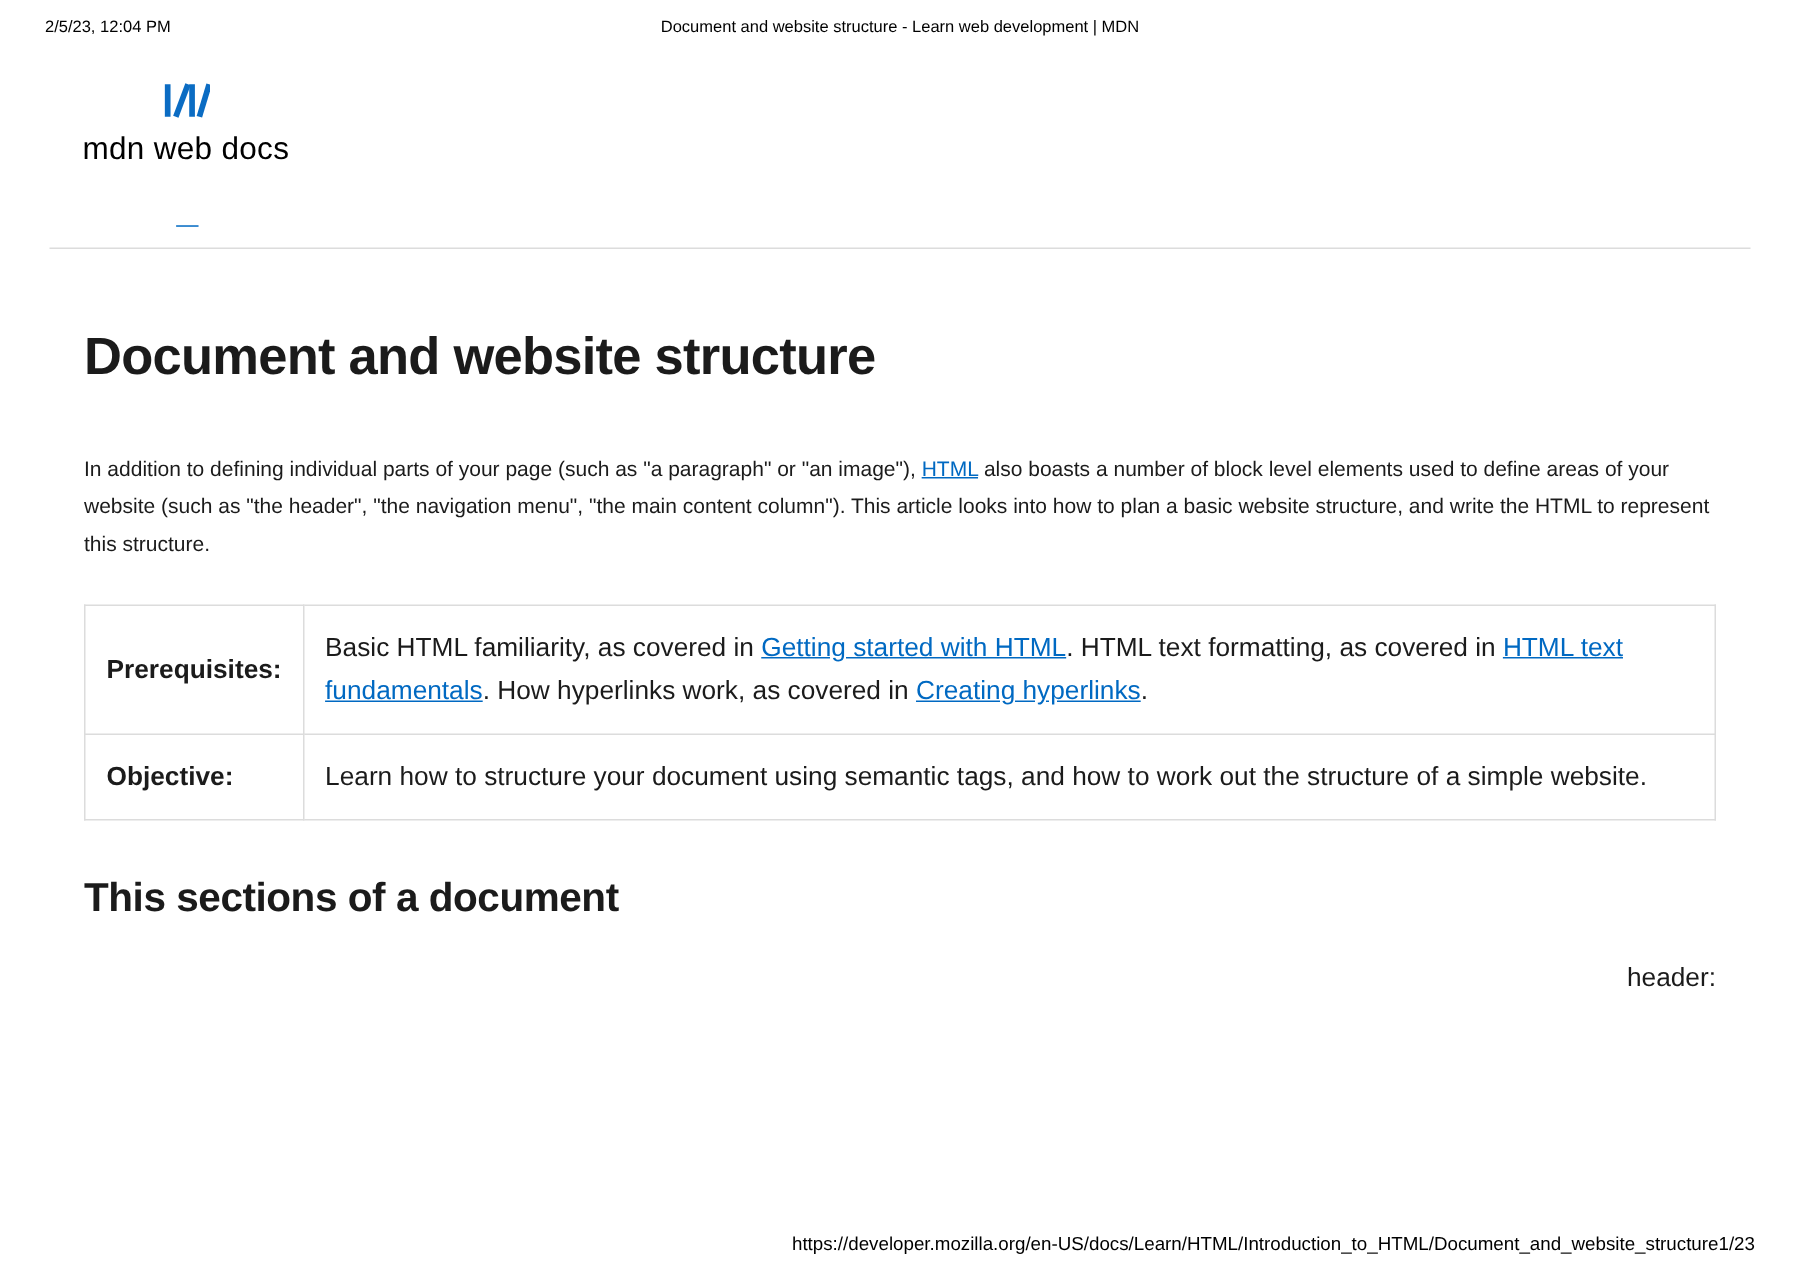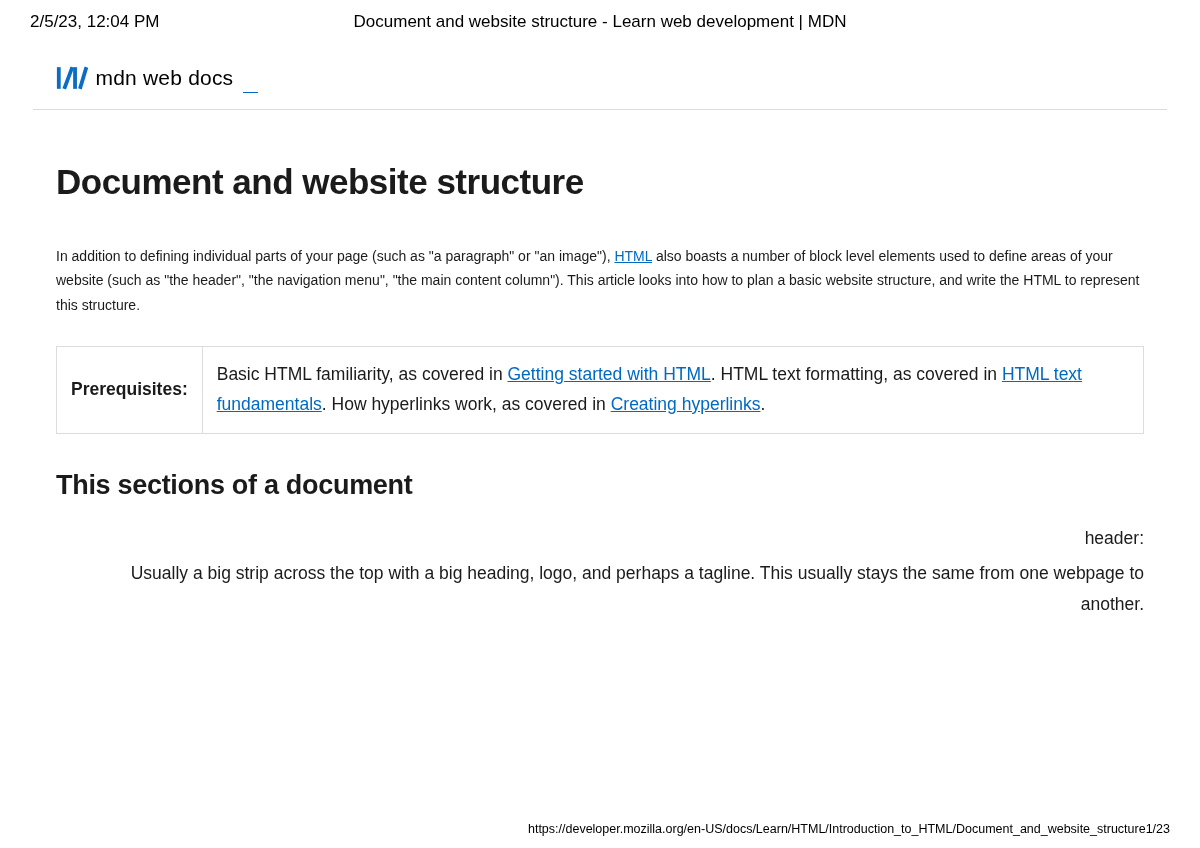--- a/index.html
+++ b/index.html
@@ -11,39 +11,40 @@
       font-family: -apple-system, BlinkMacSystemFont, "Segoe UI", Helvetica, Arial, sans-serif;
       background: #fff;
       color: #1b1b1b;
       width: 1200px;
       height: 848px;
       position: relative;
     }
     .print-header {
       display: flex;
       justify-content: space-between;
-      font-size: 17px;
+      font-size: 11px;
       color: #000;
       padding: 12px 41px 0 30px;
       font-family: Arial, sans-serif;
     }
     .print-header-center {
       position: absolute;
       left: 0;
       right: 0;
       text-align: center;
       pointer-events: none;
     }
     .logo-bar {
       padding: 30px 55px 14px 55px;
     }
     .logo {
       display: inline-flex;
       align-items: center;
       gap: 8px;
+      flex-direction: column;
     }
     .logo svg {
       height: 26px;
       width: auto;
     }
     .logo-text {
       font-size: 21px;
       color: #000;
       font-weight: 400;
       letter-spacing: 0.2px;
@@ -166,28 +167,31 @@
   </p>
 
   <table>
     <tbody>
         <tr>
       <th>Prerequisites:</th>
       <td>
         <span>Basic HTML familiarity, as covered in </span><a href="#">Getting started with HTML</a><span>. HTML text formatting, as covered in </span><a href="#">HTML text fundamentals</a><span>. How hyperlinks work, as covered in </span><a href="#">Creating hyperlinks</a><span>.</span>
       </td>
     </tr>
+    <tr>
+      <th>Objective:</th>
+      <td>Learn how to structure your document using semantic tags, and how to work out the structure of a simple website.</td>
+    </tr>
   </tbody>
     </table>
 
   <h2>This sections of a document</h2>
 
 
   <dl>
     <dt>header:</dt>
-    <dd>Usually a big strip across the top with a big heading, logo, and perhaps a tagline. This usually stays the same from one webpage to another.</dd>
   </dl>
 </div>
 
 <div class="print-footer">
   <span>https://developer.mozilla.org/en-US/docs/Learn/HTML/Introduction_to_HTML/Document_and_website_structure</span>
   <span>1/23</span>
 </div>
 
 </body></html>

